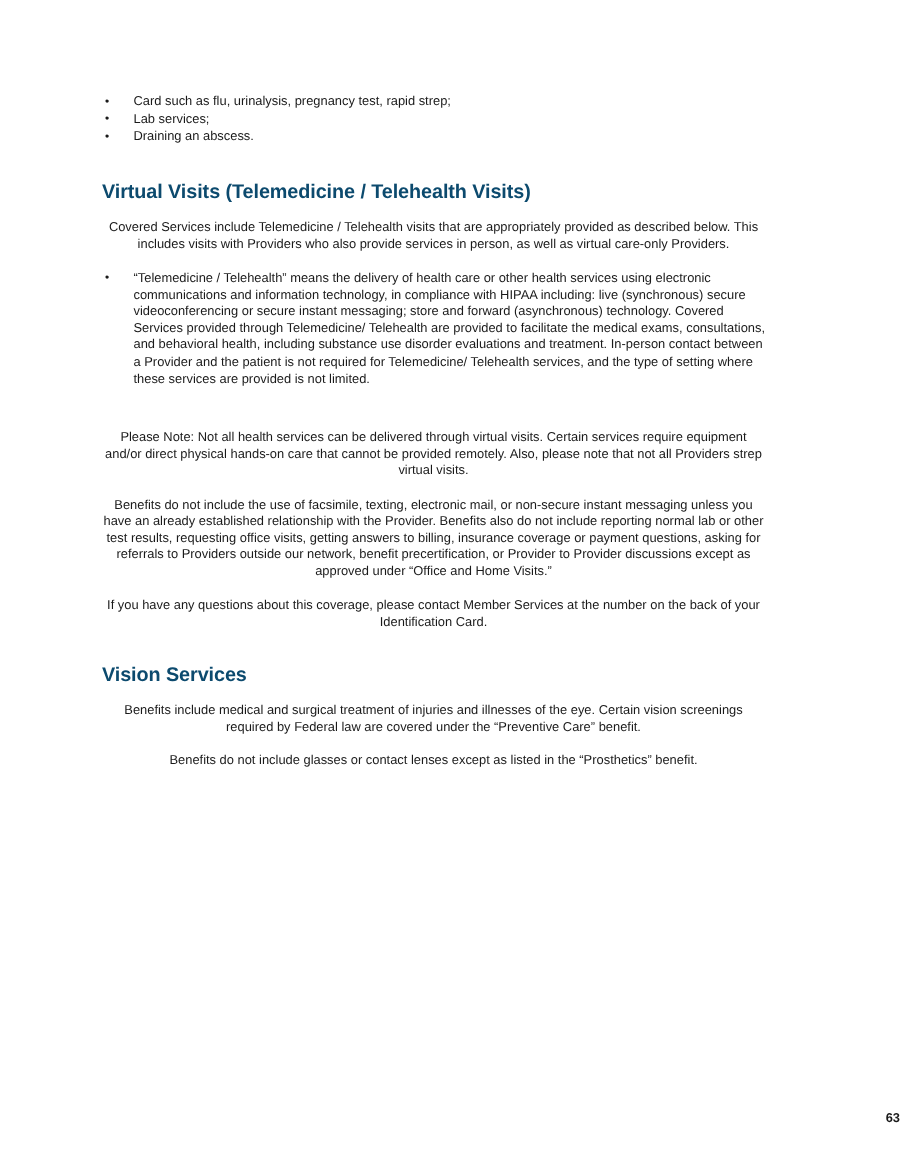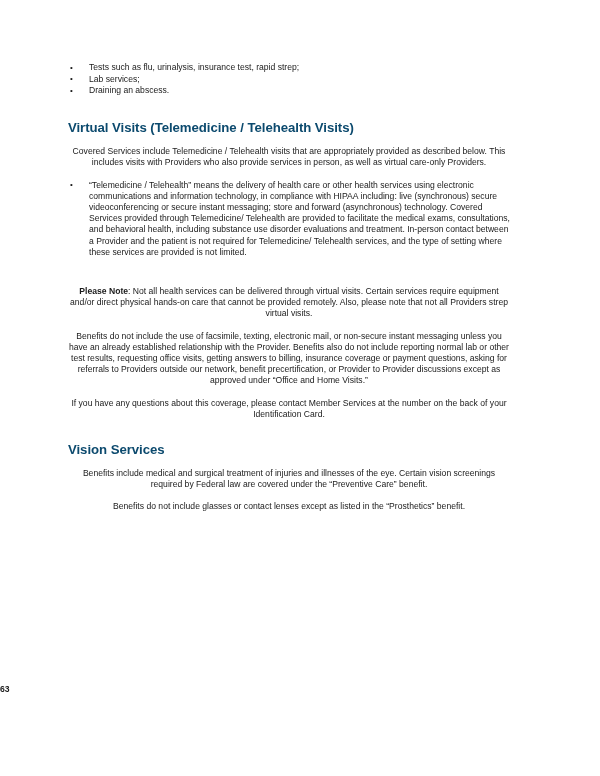--- a/index.html
+++ b/index.html
@@ -62,50 +62,50 @@
   }
   
   p.body-text {
     font-size: 8.6px;
     line-height: 11.2px;
     margin: 0;
     text-align: center;
     color: #1a1a1a;
   }
   .lead-in {
-    font-weight: bold;
+    font-weight: normal;
   }
   
   .gap-heading-top { height: 23px; }
   .gap-heading-bottom { height: 11px; }
   .gap-para { height: 11px; }
   .gap-list { height: 11px; }
   .gap-vision-top { height: 22px; }
   
   .page-number {
     position: absolute;
     left: 0;
     right: 0;
-    top: 684px;
-    text-align: left;
+    top: 740px;
+    text-align: right;
     font-size: 8.6px;
     line-height: 11px;
     color: #1a1a1a;
     font-weight: bold;
   }
 </style>
 </head>
 <body>
 
 <div class="page">
 
   <div class="content">
 
     <ul class="bullet-list tight">
-      <li>Tests such as flu, urinalysis, insurance test, rapid strep;</li>
+      <li>Card such as flu, urinalysis, pregnancy test, rapid strep;</li>
       <li>Lab services;</li>
       <li>Draining an abscess.</li>
     </ul>
 
     <div class="gap-heading-top"></div>
 
     <h2 class="section-heading">Virtual Visits (Telemedicine / Telehealth Visits)</h2>
 
     <div class="gap-heading-bottom"></div>
 

